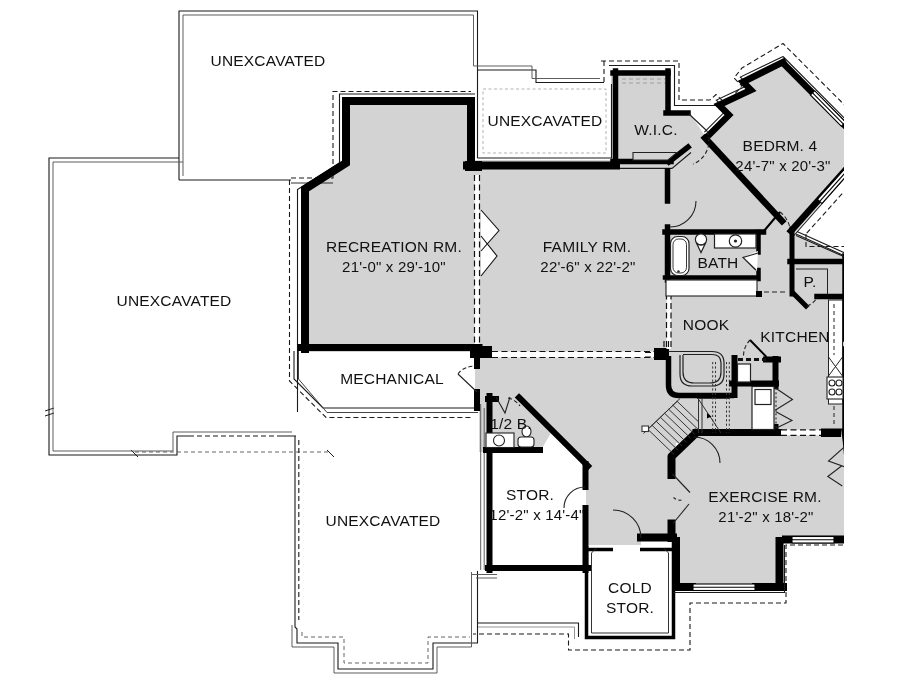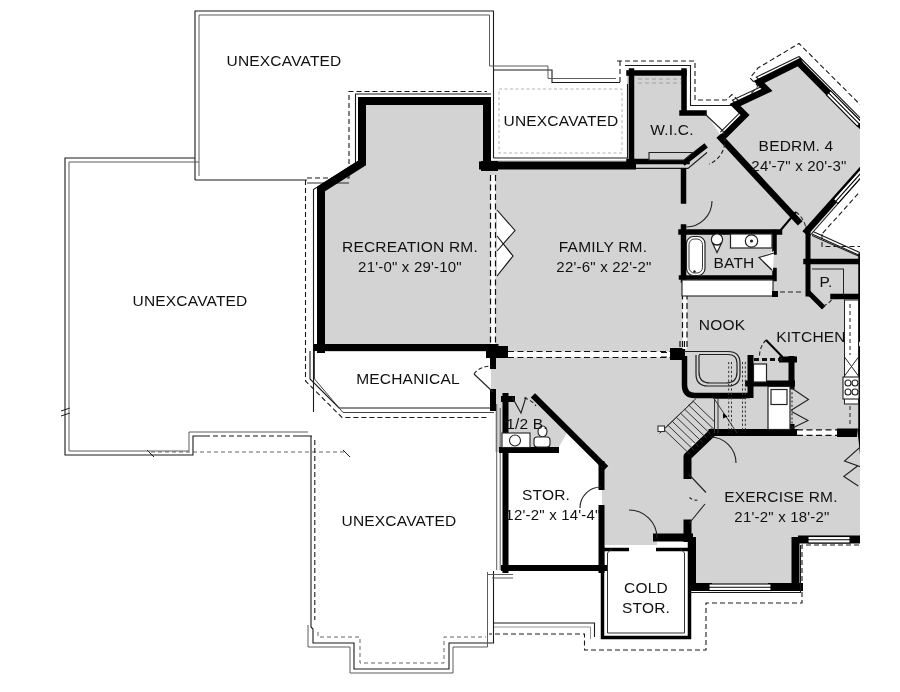--- a/index.html
+++ b/index.html
@@ -1,16 +1,16 @@
 <!DOCTYPE html>
 <html><head>
 <meta charset="utf-8">
 <style>
 html,body{margin:0;padding:0;background:#fff;}
-#plan{width:844px;height:692px;position:relative;font-family:"Liberation Sans",sans-serif;overflow:hidden;padding-left:16px;}
+#plan{width:844px;height:692px;position:relative;font-family:"Liberation Sans",sans-serif;overflow:hidden;}
 svg{display:block;}
 text{font-family:"Liberation Sans",sans-serif;fill:#111;}
 .rm{font-size:15.5px;letter-spacing:.2px;}
 .dim{font-size:15px;letter-spacing:.2px;}
 </style>
 </head>
 <body>
 <div id="plan">
 <svg width="900" height="692" viewBox="0 0 900 692" fill="none">
 

